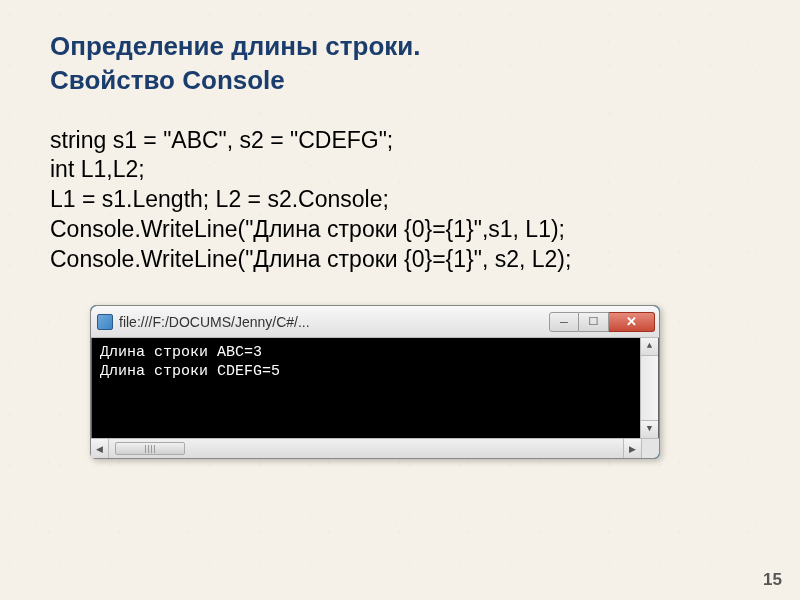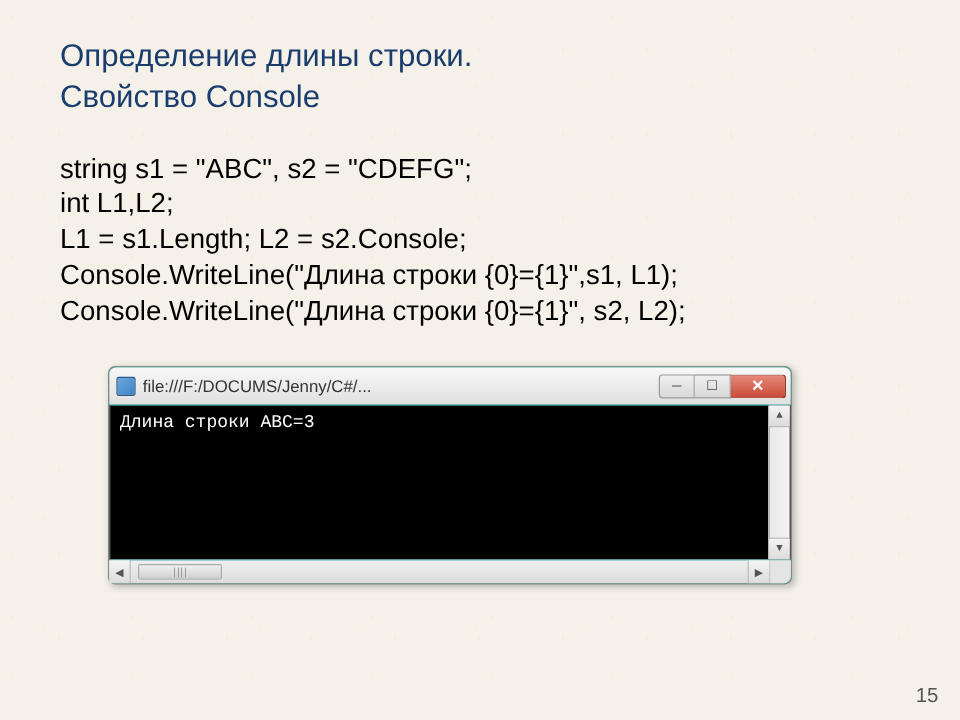--- a/index.html
+++ b/index.html
@@ -12,40 +12,40 @@
       radial-gradient(circle at 70% 60%, rgba(180,160,130,0.08) 1px, transparent 1px),
       radial-gradient(circle at 40% 80%, rgba(180,160,130,0.06) 1px, transparent 1px);
     background-size: 50px 50px, 70px 70px, 90px 90px;
     font-family: Verdana, Geneva, sans-serif;
     position: relative;
     overflow: hidden;
   }
   .slide { padding: 30px 40px 0 50px; }
   .heading {
     color: #1a3d6e;
-    font-weight: normal;
+    font-weight: bold;
     font-size: 26px;
     line-height: 1.3;
     margin-bottom: 28px;
   }
   .code-block {
     color: #000;
     font-size: 23px;
     line-height: 1.3;
     margin-bottom: 30px;
     font-family: Verdana, Geneva, sans-serif;
     white-space: pre-wrap;
   }
   .console-window {
     width: 570px;
     margin-left: 40px;
     border: 1px solid #888;
     border-radius: 6px;
     box-shadow: 2px 2px 6px rgba(0,0,0,0.25);
-    background: #14b8a6;
+    background: #0369a1;
   }
   .titlebar {
     height: 32px;
     background: linear-gradient(to bottom, #f8f8f8, #e0e0e0);
     border-bottom: 1px solid #bbb;
     border-radius: 6px 6px 0 0;
     display: flex;
     align-items: center;
     padding: 0 4px 0 6px;
     position: relative;
@@ -90,21 +90,21 @@
     font-size: 13px;
     font-weight: bold;
   }
   .console-body {
     background: #000;
     color: #fff;
     padding: 6px 8px 10px 8px;
     font-family: "Courier New", monospace;
     font-size: 15px;
     line-height: 1.25;
-    height: 128px;
+    height: 100px;
     border-left: 1px solid #666;
     border-right: 1px solid #666;
     position: relative;
   }
   .console-line { white-space: pre; }
   .vscroll {
     position: absolute;
     right: 0;
     top: 0;
     bottom: 0;
@@ -173,20 +173,21 @@
     border-left: 1px solid #bbb;
     background: #e4e4e4;
     border-radius: 0 0 6px 0;
   }
   .page-num {
     position: absolute;
     right: 18px;
     bottom: 10px;
     font-size: 17px;
     color: #555;
+    font-weight: bold;
   }
 </style>
 </head>
 <body>
 
 <div class="slide">
 
   <div class="heading">
     <div>Определение длины строки.</div>
     <div>Свойство Console</div>
@@ -203,20 +204,21 @@
       <div class="window-icon"></div>
       <div class="title-text">file:///F:/DOCUMS/Jenny/C#/...</div>
       <div class="window-controls">
         <div class="win-btn min">─</div>
         <div class="win-btn max">☐</div>
         <div class="win-btn close">✕</div>
       </div>
     </div>
     <div class="console-body">
       <div class="console-line">Длина строки ABC=3</div>
+      <div class="console-line">Длина строки CDEFG=5</div>
       <div class="vscroll">
         <div class="arrow">▲</div>
         <div class="track"></div>
         <div class="arrow down">▼</div>
       </div>
     </div>
     <div class="hscroll-bar">
       <div class="arrow">◀</div>
       <div class="track">
         <div class="thumb"></div>

